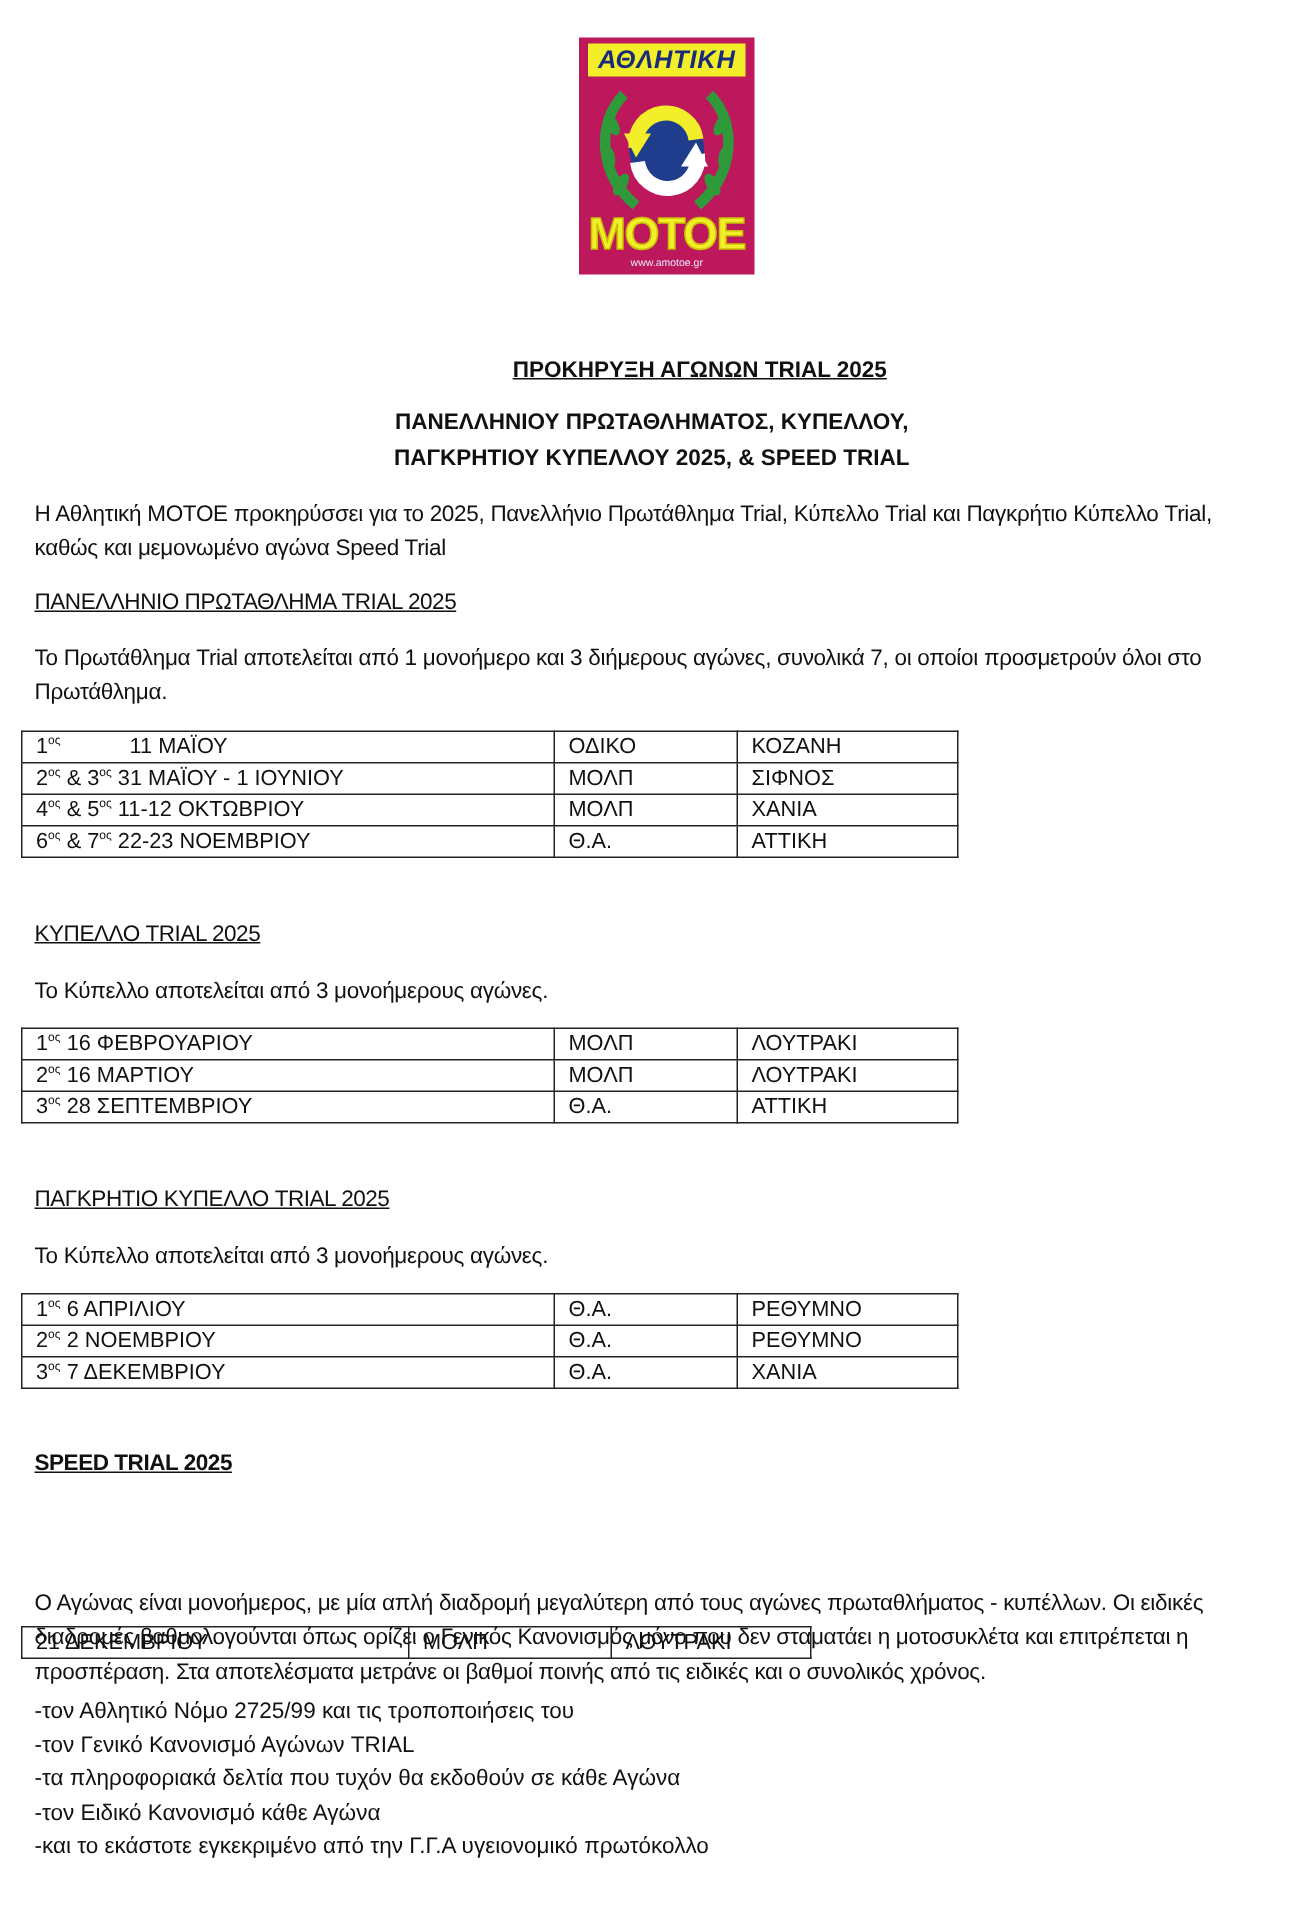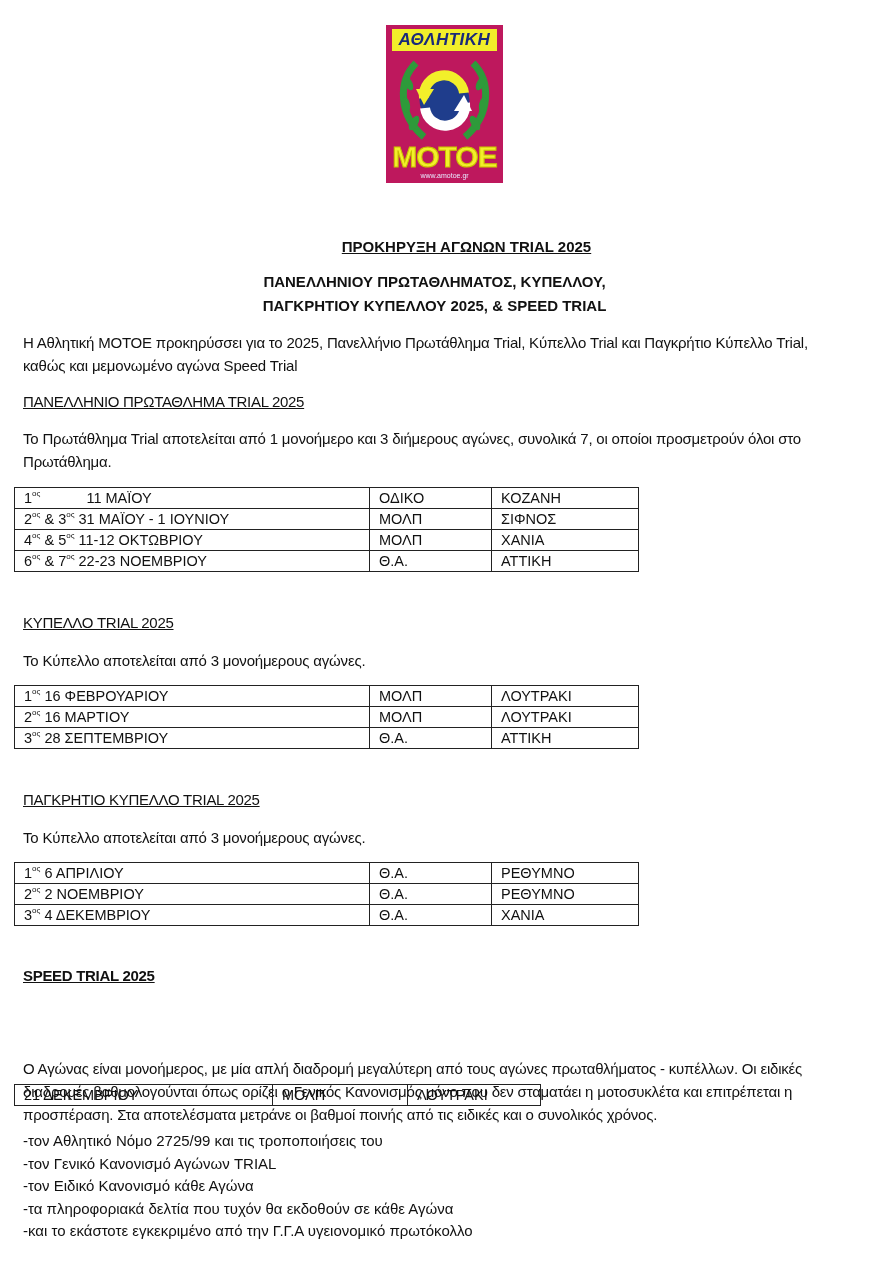--- a/index.html
+++ b/index.html
@@ -127,21 +127,21 @@
       <td class="c1"><span>1</span><sup>ος</sup> <span>6 ΑΠΡΙΛΙΟΥ</span></td>
       <td class="c2">Θ.Α.</td>
       <td class="c3">ΡΕΘΥΜΝΟ</td>
     </tr>
     <tr>
       <td class="c1"><span>2</span><sup>ος</sup> <span>2 ΝΟΕΜΒΡΙΟΥ</span></td>
       <td class="c2">Θ.Α.</td>
       <td class="c3">ΡΕΘΥΜΝΟ</td>
     </tr>
     <tr>
-      <td class="c1"><span>3</span><sup>ος</sup> <span>4 ΔΕΚΕΜΒΡΙΟΥ</span></td>
+      <td class="c1"><span>3</span><sup>ος</sup> <span>7 ΔΕΚΕΜΒΡΙΟΥ</span></td>
       <td class="c2">Θ.Α.</td>
       <td class="c3">ΧΑΝΙΑ</td>
     </tr>
   </tbody>
 </table>
 
 <div class="abs h2b" style="top:967px;">SPEED TRIAL 2025</div>
 <div class="abs para" style="top:1057px;">Ο Αγώνας είναι μονοήμερος, με μία απλή διαδρομή μεγαλύτερη από τους αγώνες πρωταθλήματος - κυπέλλων. Οι ειδικές διαδρομές βαθμολογούνται όπως ορίζει ο Γενικός Κανονισμός μόνο που δεν σταματάει η μοτοσυκλέτα και επιτρέπεται η προσπέραση. Στα αποτελέσματα μετράνε οι βαθμοί ποινής από τις ειδικές και ο συνολικός χρόνος.</div>
 
 <table class="sched speed" style="top:1084px;">
@@ -150,16 +150,16 @@
       <td class="c1">21 ΔΕΚΕΜΒΡΙΟΥ</td>
       <td class="c2">ΜΟΛΠ</td>
       <td class="c3">ΛΟΥΤΡΑΚΙ</td>
     </tr>
   </tbody>
 </table>
 
 <div class="abs list" style="top:1130px;">
   <div>-τον Αθλητικό Νόμο 2725/99 και τις τροποποιήσεις του</div>
   <div>-τον Γενικό Κανονισμό Αγώνων TRIAL</div>
+  <div>-τα πληροφοριακά δελτία που τυχόν θα εκδοθούν σε κάθε Αγώνα</div>
   <div>-τον Ειδικό Κανονισμό κάθε Αγώνα</div>
-  <div>-τα πληροφοριακά δελτία που τυχόν θα εκδοθούν σε κάθε Αγώνα</div>
   <div>-και το εκάστοτε εγκεκριμένο από την Γ.Γ.Α υγειονομικό πρωτόκολλο</div>
 </div>
 
 </body></html>

